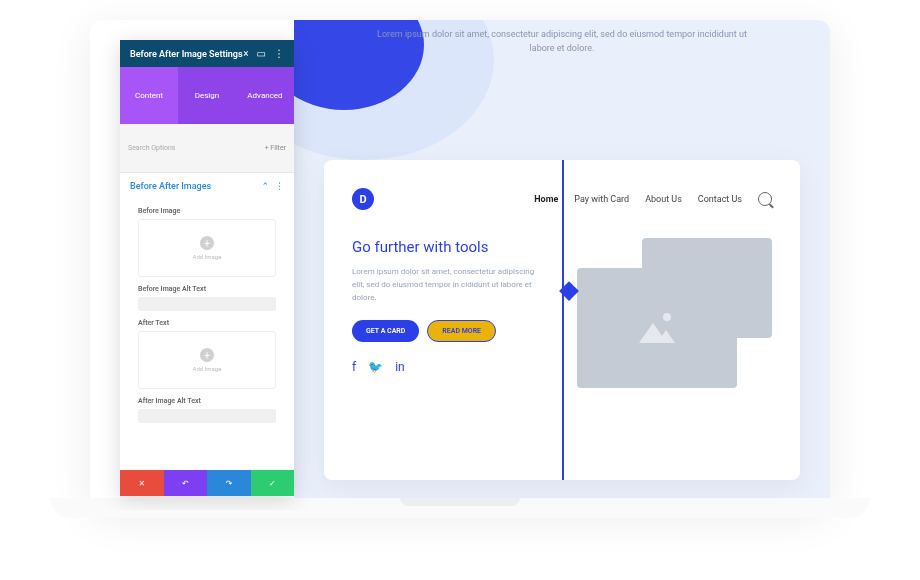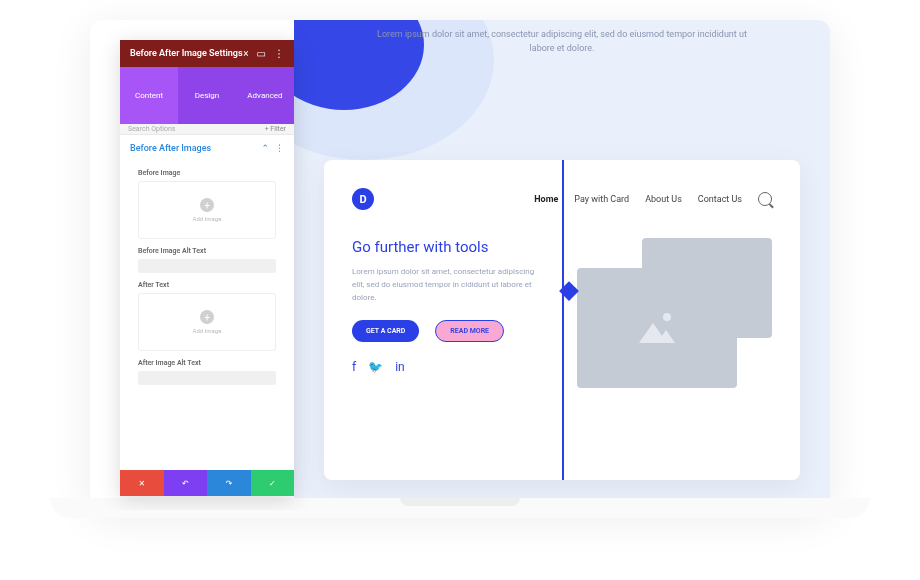--- a/index.html
+++ b/index.html
@@ -3,29 +3,29 @@
 <meta charset="utf-8">
 <style>
 *{margin:0;padding:0;box-sizing:border-box;font-family:-apple-system,BlinkMacSystemFont,"Segoe UI",Roboto,sans-serif}
 body{background:#fff;width:920px;height:580px;overflow:hidden;position:relative}
 .laptop{position:absolute;left:90px;top:20px;width:740px;height:490px;background:#fff;border-radius:12px;box-shadow:0 8px 40px rgba(0,0,0,0.08);overflow:hidden}
 .laptop-base{position:absolute;left:50px;top:498px;width:820px;height:20px;background:#fafafa;border-radius:0 0 60px 60px}
 .laptop-notch{position:absolute;left:50%;transform:translateX(-50%);top:0;width:120px;height:8px;background:#eee;border-radius:0 0 8px 8px}
 
 
 .panel{position:absolute;left:30px;top:20px;width:174px;height:456px;background:#fff;box-shadow:0 4px 20px rgba(0,0,0,0.15);z-index:10;font-size:8px;display:flex;flex-direction:column}
-.panel-header{background:#7f1d1d;color:#fff;padding:8px 10px;display:flex;align-items:flex-start;justify-content:space-between}
+.panel-header{background:#0c4a6e;color:#fff;padding:8px 10px;display:flex;align-items:center;justify-content:space-between}
 .panel-title{font-size:9px;font-weight:600}
 .panel-header-icons{display:flex;gap:8px;align-items:center}
 .panel-header-icons span{cursor:pointer;font-size:10px}
 .panel-preset{background:#6c2eb9;color:#fff;padding:2px 10px 6px;font-size:7px;opacity:0.85}
 .panel-tabs{display:flex;background:#8e44e8}
 .panel-tab{flex:1;text-align:center;padding:24px 0;color:#fff;font-size:8px;cursor:pointer}
 .panel-tab.active{background:#a855f7}
-.panel-searchbar{display:flex;align-items:center;justify-content:space-between;padding:1px 8px;background:#f5f5f5;border-bottom:1px solid #e8e8e8}
+.panel-searchbar{display:flex;align-items:center;justify-content:space-between;padding:20px 8px;background:#f5f5f5;border-bottom:1px solid #e8e8e8}
 .panel-search{font-size:7px;color:#aaa}
 .panel-filter{font-size:7px;color:#888}
 .panel-section-head{display:flex;align-items:center;justify-content:space-between;padding:8px 10px;color:#2b87da;font-size:9px;font-weight:500}
 .panel-section-head .toggles{color:#2b87da;display:flex;gap:6px}
 .panel-body{flex:1;overflow-y:auto;padding:0 18px}
 .field-label{font-size:7px;color:#666;font-weight:600;margin:8px 0 4px}
 .image-drop{border:1px solid #eee;border-radius:3px;height:58px;display:flex;flex-direction:column;align-items:center;justify-content:center;background:#fff}
 .add-circle{width:14px;height:14px;border-radius:50%;background:#d0d0d0;color:#fff;display:flex;align-items:center;justify-content:center;font-size:10px;margin-bottom:3px}
 .add-text{font-size:6px;color:#bbb}
 .alt-input{width:100%;height:14px;background:#f0f0f0;border:none;border-radius:2px}
@@ -45,24 +45,24 @@
 .logo{width:22px;height:22px;border-radius:50%;background:#2b3fe6;color:#fff;display:flex;align-items:center;justify-content:center;font-size:11px;font-weight:700}
 .nav-links{display:flex;gap:16px;align-items:center}
 .nav-links span{font-size:9px;color:#444}
 .nav-links span.nav-active{font-weight:700;color:#222}
 .search-ico{width:14px;height:14px;border:1.5px solid #666;border-radius:50%;position:relative}
 .search-ico:after{content:"";position:absolute;width:5px;height:1.5px;background:#666;right:-3px;bottom:-1px;transform:rotate(45deg)}
 .card-body{display:flex;gap:30px;position:relative}
 .card-left{flex:1}
 .card-heading{color:#2b3fe6;font-size:15px;font-weight:400;margin-bottom:10px}
 .card-text{color:#9aa3bd;font-size:8px;line-height:1.6;margin-bottom:16px}
-.card-buttons{display:flex;gap:16px;margin-bottom:18px}
+.card-buttons{display:flex;gap:8px;margin-bottom:18px}
 .btn{padding:6px 14px;border-radius:14px;font-size:7px;font-weight:600;cursor:pointer;border:none}
 .btn-primary{background:#2b3fe6;color:#fff}
-.btn-outline{background:#f9a8d4;color:#2b3fe6;border:1.5px solid #2b3fe6}
+.btn-outline{background:#eab308;color:#2b3fe6;border:1.5px solid #2b3fe6}
 .socials{display:flex;gap:12px;color:#2b3fe6;font-size:12px}
 .card-right{flex:1;position:relative;height:150px}
 .placeholder-img{position:absolute;background:#c4cbd4;border-radius:4px;display:flex;align-items:center;justify-content:center}
 .ph1{width:130px;height:100px;right:0;top:0}
 .ph2{width:160px;height:120px;left:0;top:30px}
 .ph-icon{position:relative;width:40px;height:30px}
 .ph-sun{width:8px;height:8px;border-radius:50%;background:#e5e9ef;position:absolute;right:6px;top:0}
 .ph-mtn{width:0;height:0;border-left:14px solid transparent;border-right:14px solid transparent;border-bottom:20px solid #e5e9ef;position:absolute;bottom:0;left:2px}
 .ph-mtn2{width:0;height:0;border-left:9px solid transparent;border-right:9px solid transparent;border-bottom:13px solid #e5e9ef;position:absolute;bottom:0;right:2px}
 

